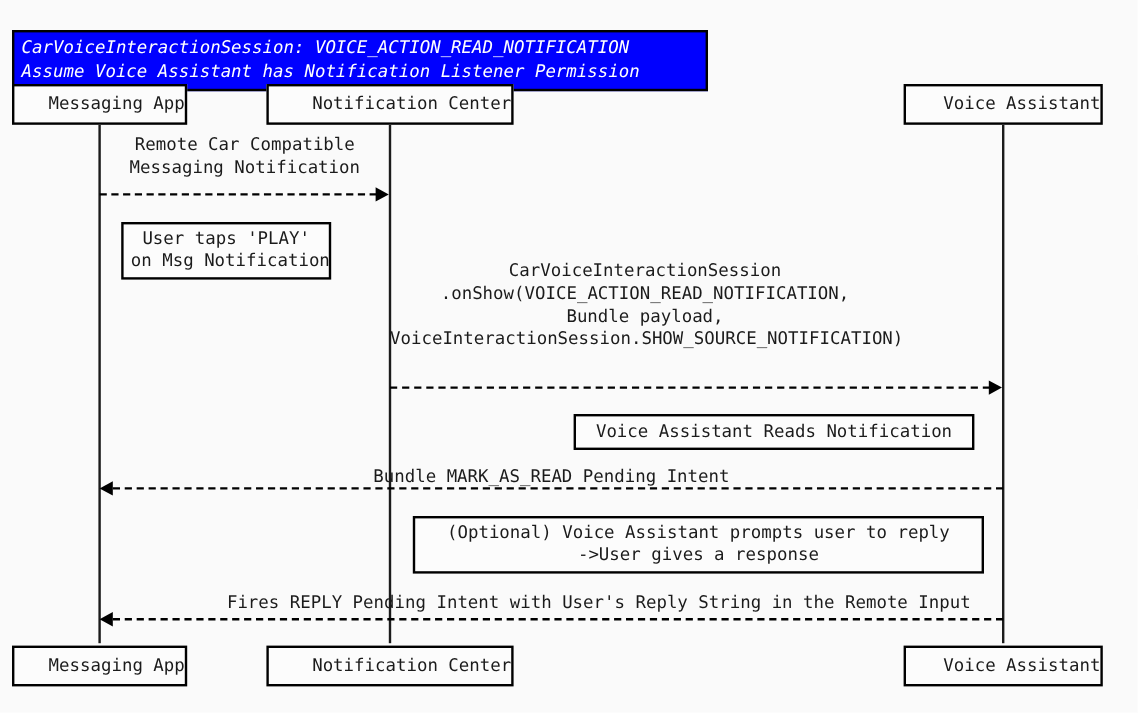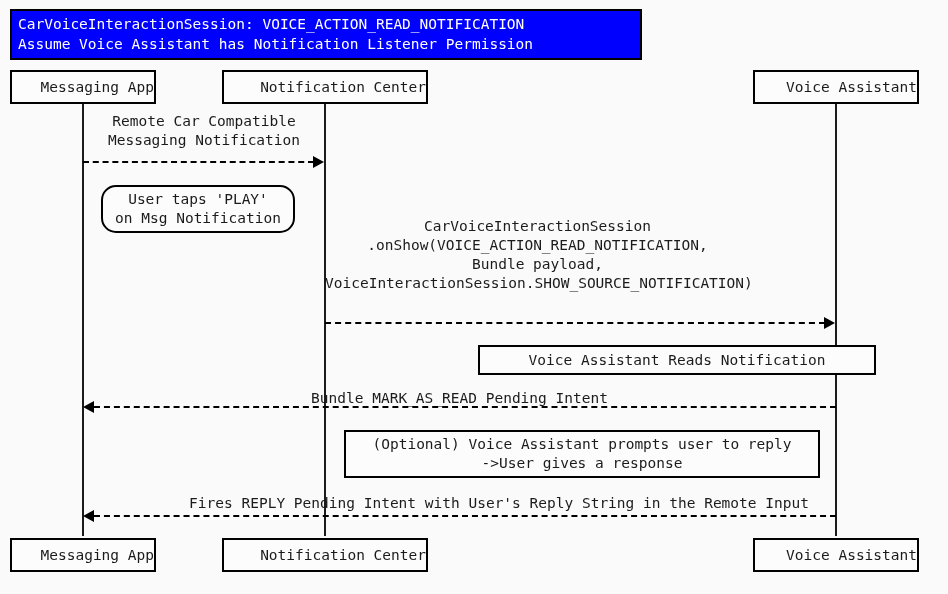--- a/index.html
+++ b/index.html
@@ -16,26 +16,27 @@
     width: 948px;
     height: 594px;
     background: #fafafa;
     overflow: hidden;
   }
 
   
   .title-box {
     position: absolute;
     left: 10px;
-    top: 9px;
-    width: 632px;
+    top: 25px;
+    width: 580px;
     box-sizing: border-box;
     background: #0000ff;
     border: 2px solid #000000;
     padding: 3px 6px 4px 6px;
+    font-style: italic;
   }
   .title-line {
     color: #ffffff;
     font-size: 14.5px;
     line-height: 20px;
     letter-spacing: 0px;
     white-space: pre;
   }
 
   
@@ -117,31 +118,31 @@
 
   <div class="participant" style="left:10px; top:70px; width:146px;">Messaging App</div>
   <div class="participant" style="left:222px; top:70px; width:206px;">Notification Center</div>
   <div class="participant" style="left:753px; top:70px; width:166px;">Voice Assistant</div>
 
   <div class="msg-label" style="left:83px; top:112px; width:242px;">Remote Car Compatible
 Messaging Notification</div>
   <div class="arrow-line" style="left:83px; top:161px; width:231px;"></div>
   <div class="arrow-head right" style="left:313px; top:156px;"></div>
 
-  <div class="note" style="left:101px; top:185px; width:194px;border-radius:15px;">User taps 'PLAY'
+  <div class="note" style="left:101px; top:185px; width:175px;">User taps 'PLAY'
 on Msg Notification</div>
 
   <div class="msg-label" style="left:325px; top:217px; width:425px;">CarVoiceInteractionSession
 .onShow(VOICE_ACTION_READ_NOTIFICATION,
 Bundle payload,
 VoiceInteractionSession.SHOW_SOURCE_NOTIFICATION)</div>
   <div class="arrow-line" style="left:325px; top:322px; width:500px;"></div>
   <div class="arrow-head right" style="left:824px; top:317px;"></div>
 
-  <div class="note" style="left:478px; top:345px; width:398px; line-height:22px; padding-top:2px; padding-bottom:2px;">Voice Assistant Reads Notification</div>
+  <div class="note" style="left:478px; top:345px; width:334px; line-height:22px; padding-top:2px; padding-bottom:2px;">Voice Assistant Reads Notification</div>
 
   <div class="msg-label" style="left:83px; top:389px; width:753px;">Bundle MARK_AS_READ Pending Intent</div>
   <div class="arrow-line" style="left:94px; top:406px; width:742px;"></div>
   <div class="arrow-head left" style="left:83px; top:401px;"></div>
 
   <div class="note" style="left:344px; top:430px; width:476px;">(Optional) Voice Assistant prompts user to reply
 -&gt;User gives a response</div>
 
   <div class="msg-label" style="left:83px; top:494px; width:832px;">Fires REPLY Pending Intent with User's Reply String in the Remote Input</div>
   <div class="arrow-line" style="left:94px; top:515px; width:742px;"></div>

